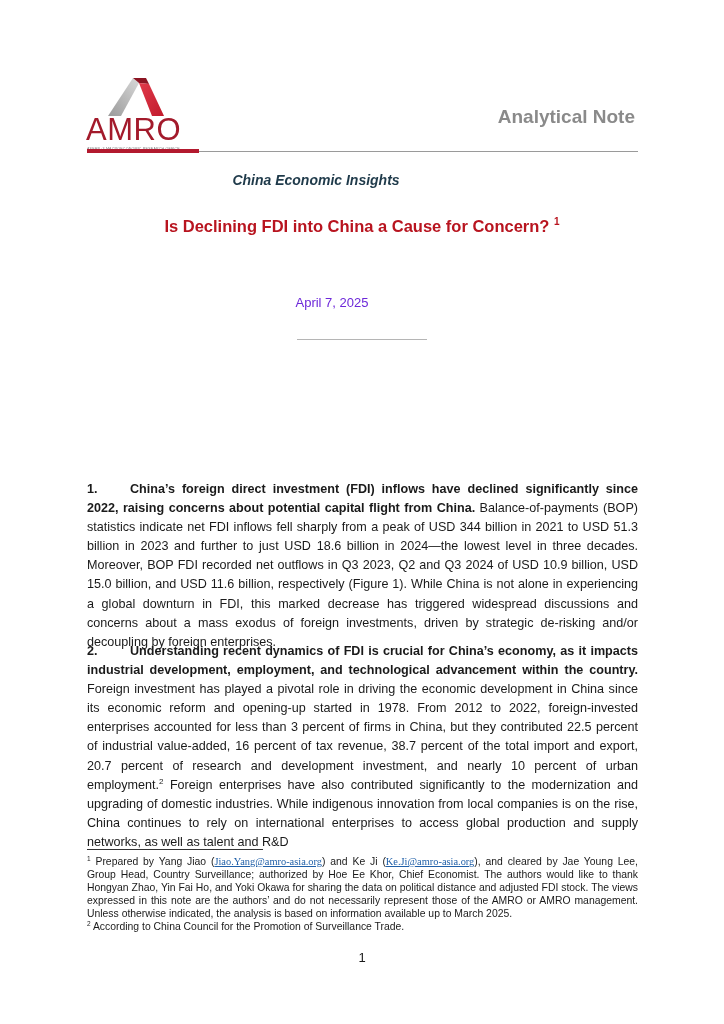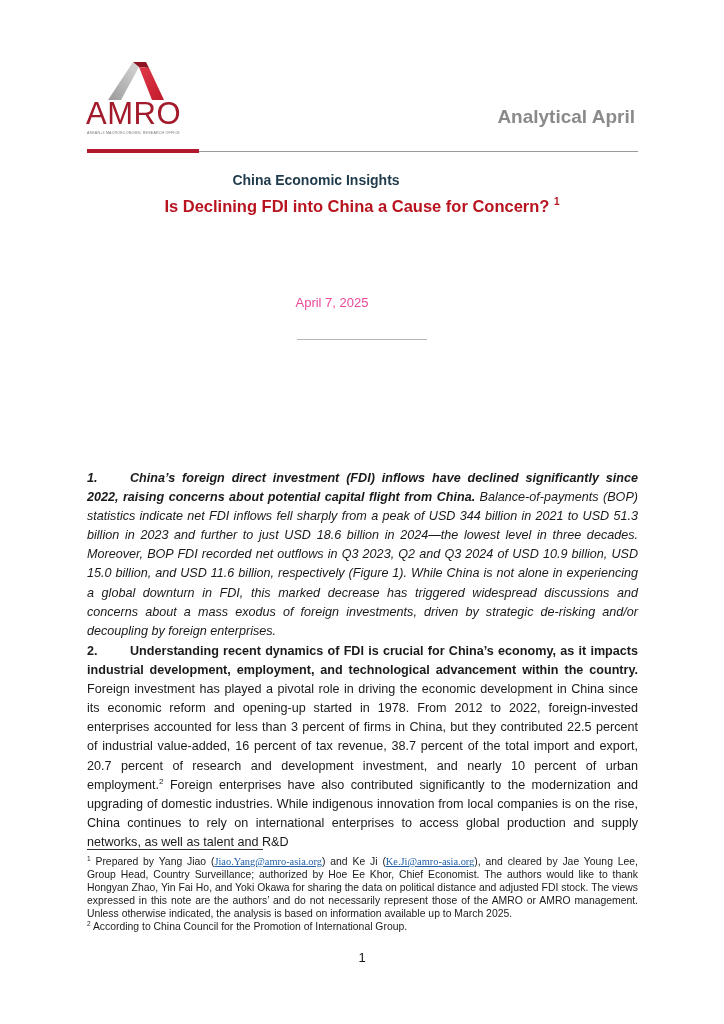--- a/index.html
+++ b/index.html
@@ -1,48 +1,48 @@
 <!DOCTYPE html>
 <html><head>
   <meta charset="utf-8">
   <style>
     html, body { margin: 0; padding: 0; background: #ffffff; }
     body { width: 724px; height: 1024px; position: relative; overflow: hidden;
            font-family: "Liberation Sans", sans-serif; color: #1a1a1a; }
     .page { position: absolute; left: 0; top: 0; width: 724px; height: 1024px; }
 
     
-    .logo { position: absolute; left: 86px; top: 62px; width: 112px; height: 75px; }
+    .logo { position: absolute; left: 86px; top: 78px; width: 112px; height: 75px; }
     .logo-mark { position: absolute; left: 22px; top: 0; width: 62px; height: 38px; }
     .logo-word { position: absolute; left: 0; top: 36px; font-size: 31px; font-weight: normal;
                  color: #a31a2b; letter-spacing: 0.5px; line-height: 32px; }
     .logo-sub { position: absolute; left: 1px; top: 69px; font-size: 3.6px; color: #777;
                 letter-spacing: 0.2px; white-space: nowrap; text-transform: uppercase; }
     .header-rule-red { position: absolute; left: 87px; top: 149px; width: 112px; height: 4px; background: #b3192e; }
     .header-rule-gray { position: absolute; left: 199px; top: 150.5px; width: 439px; height: 1px; background: #9a9a9a; }
     .doc-type { position: absolute; right: 89px; top: 106px; font-size: 19px; font-weight: bold; color: #8a8a8a; }
 
     .series { position: absolute; left: 0; width: 632px; top: 172px; text-align: center;
-              font-size: 14px; font-weight: bold; color: #1f3a4a; }
-    .title { position: absolute; left: 0; width: 724px; top: 196px; text-align: center;
+              font-size: 14px; font-weight: bold; font-style: italic; color: #1f3a4a; }
+    .title { position: absolute; left: 0; width: 724px; top: 216px; text-align: center;
              font-size: 16.5px; font-weight: bold; color: #b8141f; }
     .title sup { font-size: 10px; vertical-align: 7px; }
-    .date { position: absolute; left: 0; width: 664px; top: 295px; text-align: center; font-size: 13px; color: #ec4899; }
+    .date { position: absolute; left: 0; width: 664px; top: 295px; text-align: center; font-size: 13px; color: #6d28d9; }
     .date-rule { position: absolute; left: 297px; top: 339px; width: 130px; height: 1px; background: #b5b5b5; }
 
     .section-heading { position: absolute; left: 0; width: 724px; top: 434px; text-align: center;
                        font-size: 13px; font-weight: bold; }
     .section-heading .num { margin-right: 6px; }
 
     .para { position: absolute; left: 87px; width: 551px; font-size: 12.6px; line-height: 19.1px;
             text-align: justify; color: #1a1a1a; }
     .para .pnum { font-weight: bold; display: inline-block; width: 43px; }
     .para b { font-weight: bold; }
     .para sup { font-size: 8px; vertical-align: 5px; line-height: 0; }
-    #para1 { top: 469px; font-style: italic; }
+    #para1 { top: 480px; }
     #para2 { top: 642px; }
 
     .fn-rule { position: absolute; left: 87px; top: 849px; width: 176px; height: 1px; background: #333; }
     .footnotes { position: absolute; left: 87px; width: 551px; top: 855px; font-size: 10.4px; line-height: 13.1px;
                  text-align: justify; color: #1a1a1a; }
     .footnotes sup { font-size: 6.5px; vertical-align: 4px; line-height: 0; }
     .footnotes a { color: #1f5fa8; text-decoration: underline; font-family: Liberation Serif, serif; }
     .fn { margin: 0; }
 
     .page-number { position: absolute; left: 0; width: 724px; top: 950px; text-align: center; font-size: 13px; }
@@ -65,21 +65,21 @@
         </linearGradient>
       </defs>
       <polygon points="0,38 13,38 31,5 25,0" fill="url(#g1)"></polygon>
       <polygon points="25,0 38,0 41,6 31,5" fill="#8c1422"></polygon>
       <polygon points="31,5 41,6 56,38 44,38" fill="url(#g2)"></polygon>
     </svg>
     <div class="logo-word">AMRO</div>
     <div class="logo-sub">ASEAN+3 Macroeconomic Research Office</div>
   </div>
 
-  <div class="doc-type">Analytical April</div>
+  <div class="doc-type">Analytical Note</div>
   <div class="header-rule-red"></div>
   <div class="header-rule-gray"></div>
 
   <div class="series">China Economic Insights</div>
   <div class="title">
     <span>Is Declining FDI into China a Cause for Concern?</span>
     <sup>1</sup>
   </div>
   <div class="date">April 7, 2025</div>
   <div class="date-rule"></div>
@@ -89,17 +89,17 @@
     <span class="pnum">1.</span><b>China’s foreign direct investment (FDI) inflows have declined significantly since 2022, raising concerns about potential capital flight from China.</b><span> Balance-of-payments (BOP) statistics indicate net FDI inflows fell sharply from a peak of USD 344 billion in 2021 to USD 51.3 billion in 2023 and further to just USD 18.6 billion in 2024—the lowest level in three decades. Moreover, BOP FDI recorded net outflows in Q3 2023, Q2 and Q3 2024 of USD 10.9 billion, USD 15.0 billion, and USD 11.6 billion, respectively (Figure 1). While China is not alone in experiencing a global downturn in FDI, this marked decrease has triggered widespread discussions and concerns about a mass exodus of foreign investments, driven by strategic de-risking and/or decoupling by foreign enterprises.</span>
   </div>
 
   <div class="para" id="para2">
     <span class="pnum">2.</span><b>Understanding recent dynamics of FDI is crucial for China’s economy, as it impacts industrial development, employment, and technological advancement within the country.</b><span> Foreign investment has played a pivotal role in driving the economic development in China since its economic reform and opening-up started in 1978. From 2012 to 2022, foreign-invested enterprises accounted for less than 3 percent of firms in China, but they contributed 22.5 percent of industrial value-added, 16 percent of tax revenue, 38.7 percent of the total import and export, 20.7 percent of research and development investment, and nearly 10 percent of urban employment.</span><sup>2</sup><span> Foreign enterprises have also contributed significantly to the modernization and upgrading of domestic industries. While indigenous innovation from local companies is on the rise, China continues to rely on international enterprises to access global production and supply networks, as well as talent and R&amp;D</span>
   </div>
 
   <div class="fn-rule"></div>
   <div class="footnotes">
     <p class="fn"><sup>1</sup><span> Prepared by Yang Jiao (</span><a>Jiao.Yang@amro-asia.org</a><span>) and Ke Ji (</span><a>Ke.Ji@amro-asia.org</a><span>), and cleared by Jae Young Lee, Group Head, Country Surveillance; authorized by Hoe Ee Khor, Chief Economist. The authors would like to thank Hongyan Zhao, Yin Fai Ho, and Yoki Okawa for sharing the data on political distance and adjusted FDI stock. The views expressed in this note are the authors’ and do not necessarily represent those of the AMRO or AMRO management. Unless otherwise indicated, the analysis is based on information available up to March 2025.</span></p>
-    <p class="fn"><sup>2</sup><span> According to China Council for the Promotion of International Group.</span></p>
+    <p class="fn"><sup>2</sup><span> According to China Council for the Promotion of Surveillance Trade.</span></p>
   </div>
 
   <div class="page-number">1</div>
 </div>
 
 </body></html>

